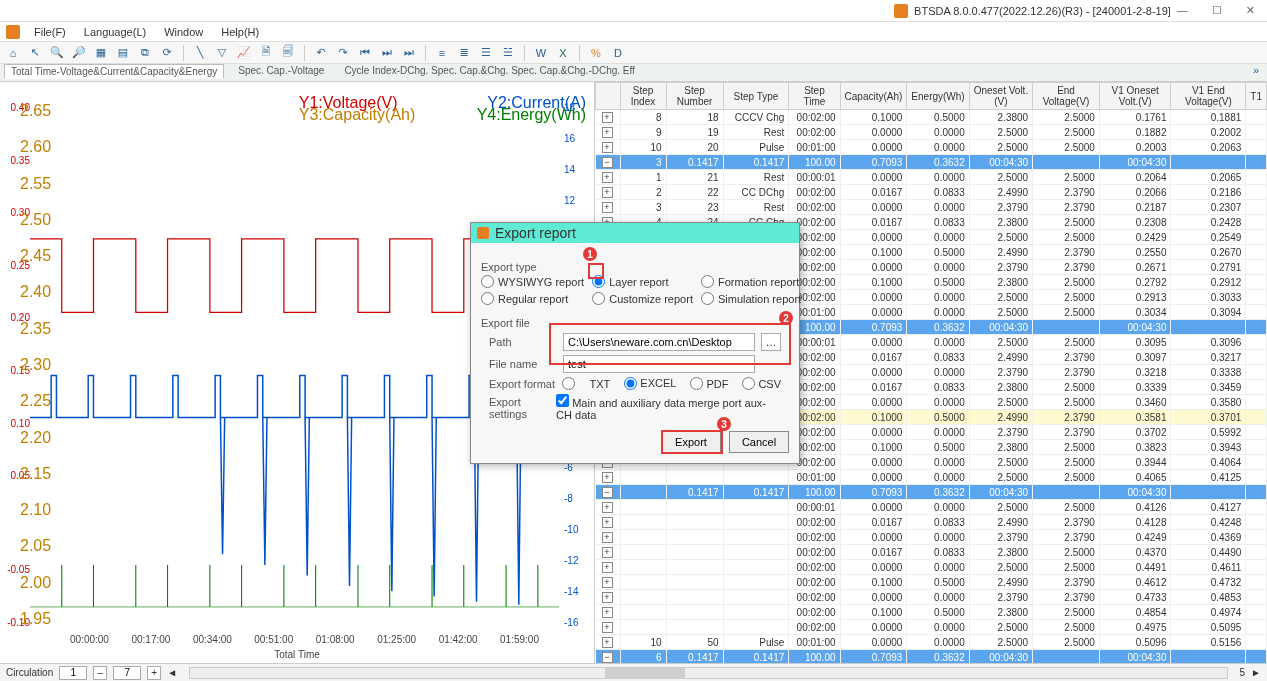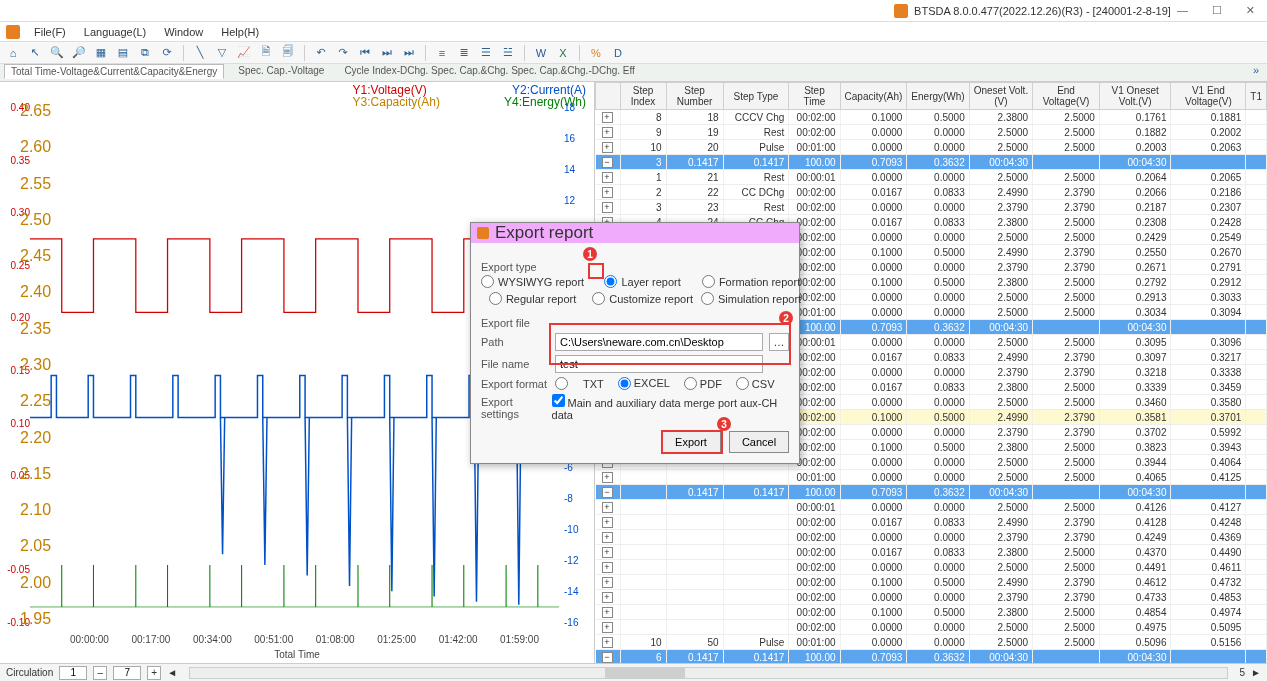--- a/index.html
+++ b/index.html
@@ -15,47 +15,47 @@
   .toolbar { height: 22px; background: #f7f7f7; display: flex; align-items: center; padding: 0 4px; gap: 4px; border-bottom:1px solid #ddd;}
   .toolbar .tbtn { width: 18px; height: 18px; display:flex; align-items:center; justify-content:center; cursor:pointer; color:#2a6496; border-radius:2px;}
   .sep { width:1px; height:16px; background:#ccc; margin:0 3px;}
   .tabstrip { height: 18px; background:#eef2ee; display:flex; align-items:flex-start; padding:0 4px; gap:8px; border-bottom:1px solid #ccc;}
   .tabstrip .tab { padding: 1px 6px; font-size:10px; cursor:pointer; color:#555; white-space:nowrap;}
   .tabstrip .tab.active{ background:#fff; border:1px solid #bbb; border-bottom:1px solid #fff;}
   .tabstrip .arrows { margin-left:auto; color:#2a6496; cursor:pointer; padding:0 4px;}
   .content { display:flex; height: calc(681px - 22px - 20px - 22px - 18px - 18px); }
   
   .chart-panel { width: 595px; background:#fff; border-right:1px solid #ccc; position:relative; }
-  .legend { position:absolute; right:8px; top:2px; font-size:12px; line-height:12px; text-align:left;}
+  .legend { position:absolute; right:8px; top:15px; font-size:16px; line-height:12px; text-align:left;}
   .legend .y1{color:#d00000;} .legend .y2{color:#0050c8;margin-left:12px;} .legend .y3{color:#c08000;} .legend .y4{color:#008000;}
   .chartbox{ position:absolute; left:30px; top:20px; right:35px; bottom:35px; }
   svg{ width:100%; height:100%;}
   .axis-left-outer{position:absolute; left:4px; top:20px; bottom:35px; width:26px; display:flex; flex-direction:column; justify-content:space-between; font-size:10px; color:#d00000; text-align:right;}
   .axis-left-inner{position:absolute; left:20px; top:20px; bottom:35px; width:30px; display:flex; flex-direction:column; justify-content:space-between; font-size:16px; color:#c08000; text-align:right;}
   .axis-right-outer{position:absolute; right:2px; top:20px; bottom:35px; width:28px; display:flex; flex-direction:column; justify-content:space-between; font-size:10px; color:#0050c8; text-align:left;}
   .xaxis{position:absolute; left:70px; right:55px; bottom:18px; display:flex; justify-content:space-between; font-size:10px; color:#444;}
   .xlabel{position:absolute; bottom:3px; left:0; right:0; text-align:center; font-size:10px; color:#444;}
   
   .table-panel { flex:1; background:#fff; overflow:auto; position:relative;}
   table { border-collapse: collapse; width:100%; font-size:10px;}
   th { background:#f4f4f4; border:1px solid #d0d0d0; padding:2px 4px; font-weight:normal; position:sticky; top:0; text-align:center;}
   td { border-bottom:1px solid #eee; border-right:1px solid #f0f0f0; padding:1px 4px; text-align:right; white-space:nowrap;}
   tr.cycle-row td{ background:#5aa5ee; color:#fff;}
   tr.highlight td{ background:#fff9d0;}
   .expander{ display:inline-block; width:11px; height:11px; border:1px solid #888; line-height:9px; text-align:center; font-size:9px; margin-right:3px; background:#fff; color:#333; cursor:pointer;}
   td.first{ text-align:left; padding-left:6px;}
   
   .dialog{ position:absolute; left:470px; top:222px; width:330px; background:#f7f7f7; border:1px solid #888; box-shadow:2px 2px 8px rgba(0,0,0,.3); z-index:50;}
-  .dialog-title{ height:20px; background:#f0abfc; display:flex; align-items:center; padding:0 6px; gap:6px; font-size:17px;}
+  .dialog-title{ height:20px; background:#5eead4; display:flex; align-items:center; padding:0 6px; gap:6px; font-size:14px;}
   .dialog-title .dicon{ width:12px;height:12px;background:#e67e22;border-radius:2px;}
   .dialog-body{ padding:6px 10px 10px; font-size:11px;}
   .dialog-body .section-label{ color:#555; margin:12px 0 2px;}
   .radiogrid{ display:grid; grid-template-columns:1fr 1fr 1fr; gap:4px 8px; margin-bottom:6px;}
-  .radiogrid label{ display:flex; align-items:center; gap:4px; white-space:nowrap; cursor:pointer;justify-content:center;}
-  .field-row{ display:flex; align-items:center; gap:6px; margin:4px 0;}
+  .radiogrid label{ display:flex; align-items:center; gap:4px; white-space:nowrap; cursor:pointer;}
+  .field-row{ display:flex; align-items:center; gap:6px; margin:4px 8px;}
   .field-row .lbl{ width:68px; color:#555;}
   .field-row input[type=text]{ flex:1; border:1px solid #aaa; height:18px; padding:0 4px; font-size:11px;}
   .field-row .browse{ width:20px; height:18px; border:1px solid #aaa; background:#fff; cursor:pointer; display:flex;align-items:center;justify-content:center;}
   .formats{ display:flex; gap:14px; align-items:center;}
   .dbuttons{ display:flex; justify-content:flex-end; gap:8px; margin-top:10px;}
   .dbuttons button{ width:60px; height:22px; border:1px solid #888; background:#efefef; cursor:pointer; font-size:11px;}
   .callout{ position:absolute; width:14px; height:14px; border-radius:50%; background:#e53935; color:#fff; font-size:10px; display:flex; align-items:center; justify-content:center; font-weight:bold;}
   .redbox{ position:absolute; border:2px solid #e53935; pointer-events:none;}
   
   .footer{ height:18px; background:#f4f4f4; border-top:1px solid #ccc; display:flex; align-items:center; padding:0 6px; gap:6px; font-size:10px;}

